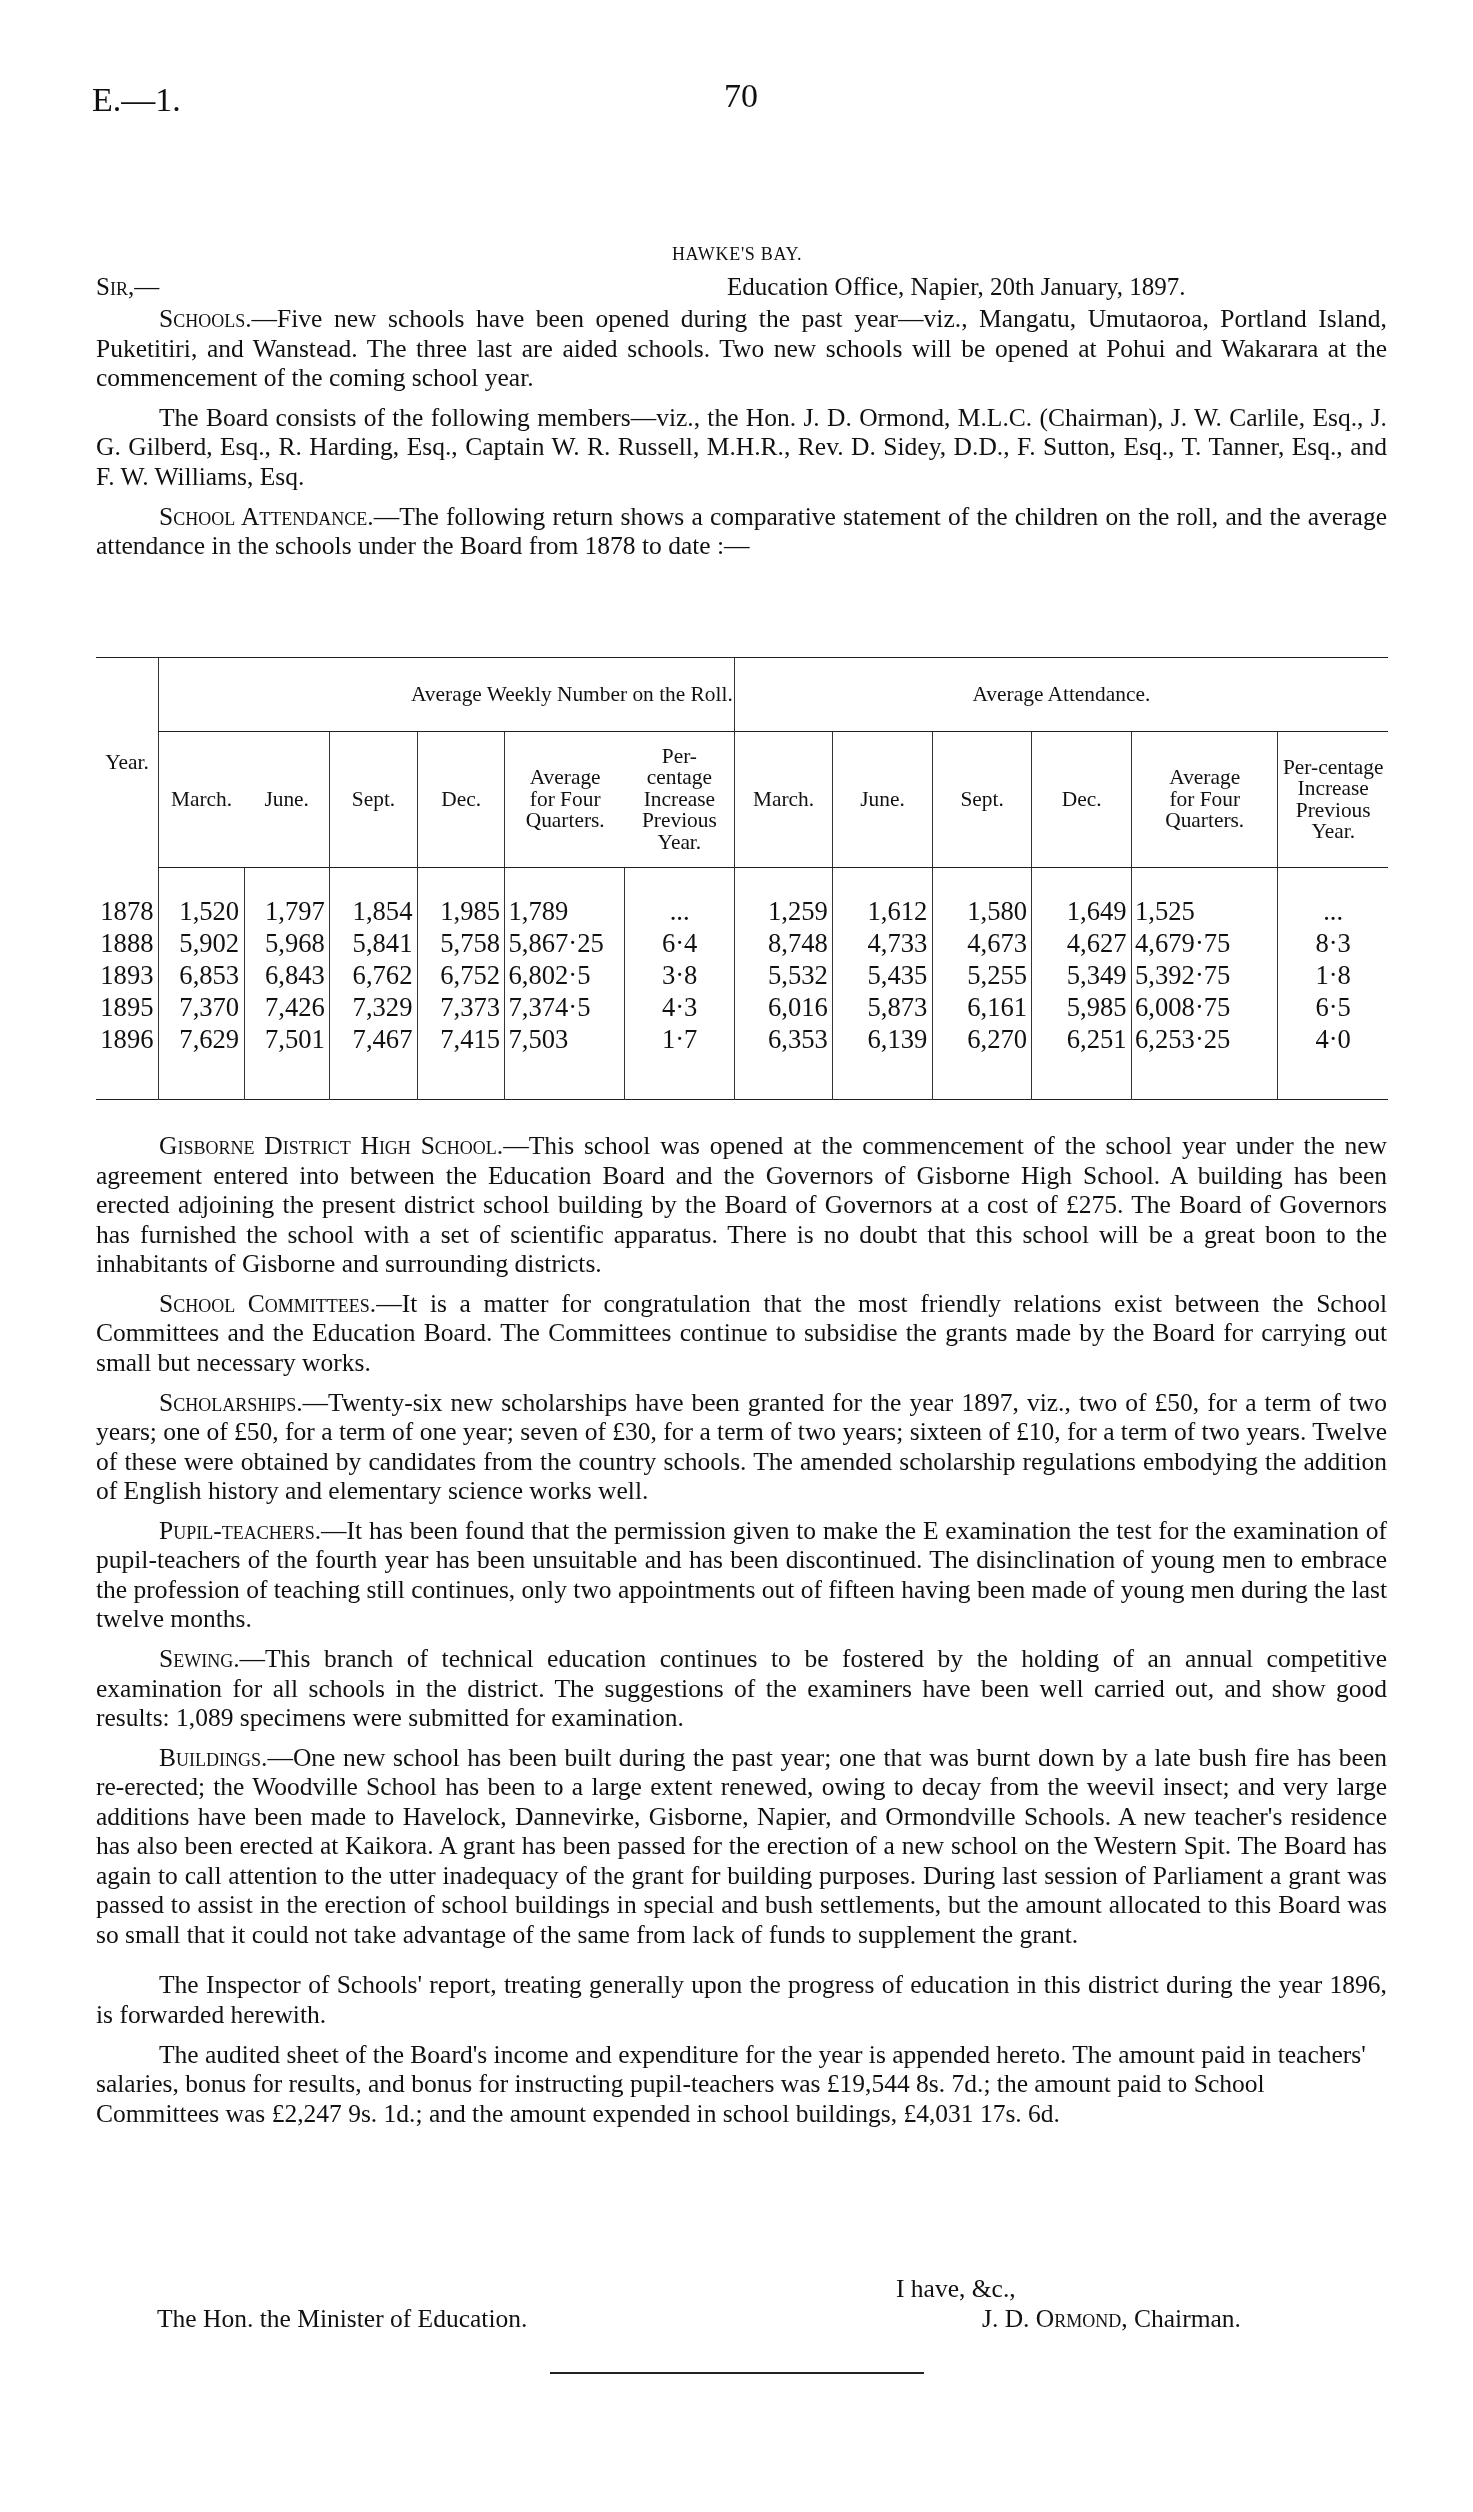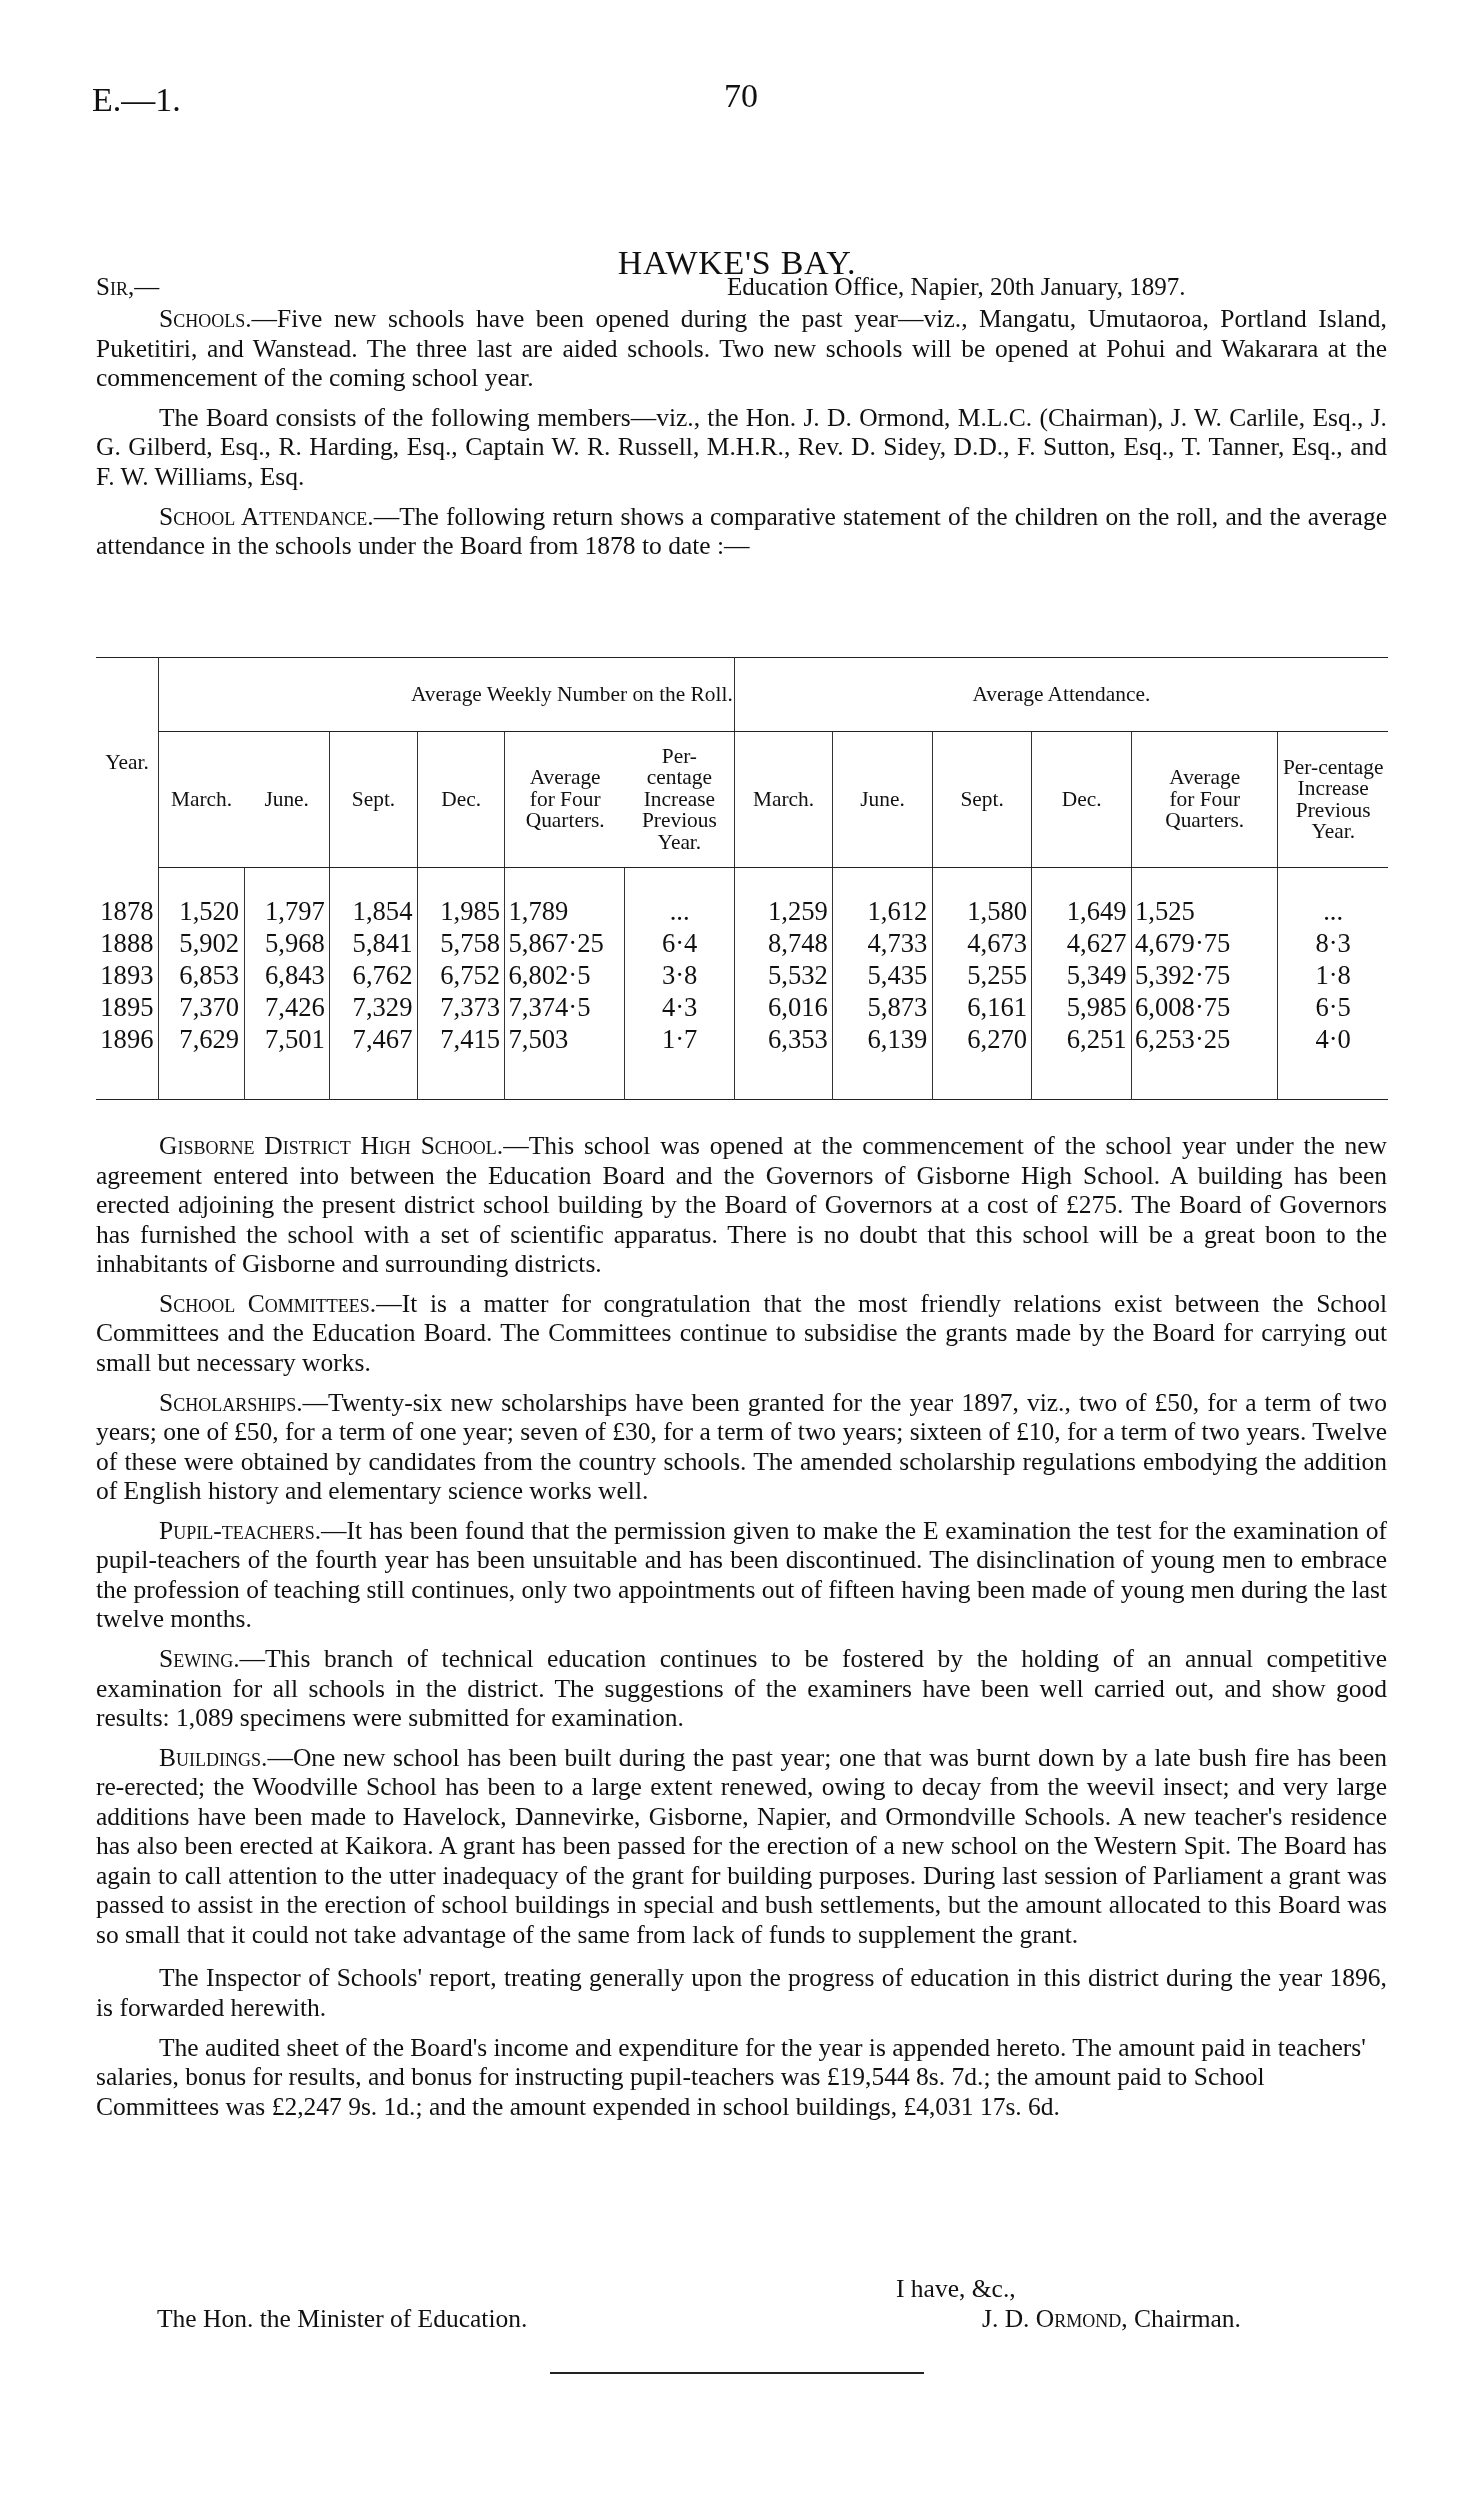--- a/index.html
+++ b/index.html
@@ -4,21 +4,21 @@
 <style>
   html, body { margin: 0; padding: 0; background: #ffffff; }
   body {
     width: 1474px; height: 2512px; position: relative; overflow: hidden;
     font-family: "Liberation Serif", "DejaVu Serif", serif;
     color: #111111;
   }
   .page { position: absolute; left: 0; top: 0; width: 1474px; height: 2512px; }
   .hdr-left { position: absolute; left: 92px; top: 81px; font-size: 34px; }
   .hdr-center { position: absolute; left: 724px; top: 77px; font-size: 34px; }
-  .title { position: absolute; left: 0; width: 1474px; top: 244px; text-align: center; font-size: 34px; letter-spacing: 0.7px; }
+  .title { position: absolute; left: 0; width: 1474px; top: 244px; text-align: center; font-size: 18px; letter-spacing: 0.7px; }
   .sir { position: absolute; left: 96px; top: 273px; font-size: 25px; }
   .dateline { position: absolute; left: 727px; top: 273px; font-size: 25px; }
   .sc { font-variant: small-caps; }
 
   .text { position: absolute; left: 96px; width: 1291px; font-size: 25.5px; line-height: 29.5px; text-align: justify; }
   .text p { margin: 0 0 11.8px 0; text-indent: 63px; }
 
   
   .tbl { position: absolute; left: 96px; top: 657px; width: 1292px; }
   table { border-collapse: collapse; width: 1292px; font-size: 25px; }
@@ -218,21 +218,21 @@
     </p>
     <p style="margin-bottom:10.3px;">
       <span class="sc">Scholarships.</span><span>—Twenty-six new scholarships have been granted for the year 1897, viz., two of £50, for a term of two years; one of £50, for a term of one year; seven of £30, for a term of two years; sixteen of £10, for a term of two years. Twelve of these were obtained by candidates from the country schools. The amended scholarship regulations embodying the addition of English history and elementary science works well.</span>
     </p>
     <p style="margin-bottom:10.3px;">
       <span class="sc">Pupil-teachers.</span><span>—It has been found that the permission given to make the E examination the test for the examination of pupil-teachers of the fourth year has been unsuitable and has been discontinued. The disinclination of young men to embrace the profession of teaching still continues, only two appointments out of fifteen having been made of young men during the last twelve months.</span>
     </p>
     <p style="margin-bottom:10.3px;">
       <span class="sc">Sewing.</span><span>—This branch of technical education continues to be fostered by the holding of an annual competitive examination for all schools in the district. The suggestions of the examiners have been well carried out, and show good results: 1,089 specimens were submitted for examination.</span>
     </p>
-    <p style="margin-bottom:14px;">
+    <p style="margin-bottom:21px;">
       <span class="sc">Buildings.</span><span>—One new school has been built during the past year; one that was burnt down by a late bush fire has been re-erected; the Woodville School has been to a large extent renewed, owing to decay from the weevil insect; and very large additions have been made to Havelock, Dannevirke, Gisborne, Napier, and Ormondville Schools. A new teacher's residence has also been erected at Kaikora. A grant has been passed for the erection of a new school on the Western Spit. The Board has again to call attention to the utter inadequacy of the grant for building purposes. During last session of Parliament a grant was passed to assist in the erection of school buildings in special and bush settlements, but the amount allocated to this Board was so small that it could not take advantage of the same from lack of funds to supplement the grant.</span>
     </p>
     <p style="margin-bottom:10.3px;">
       <span>The Inspector of Schools' report, treating generally upon the progress of education in this district during the year 1896, is forwarded herewith.</span>
     </p>
     <p style="margin-bottom:0; text-align:left;">
       <span>The audited sheet of the Board's income and expenditure for the year is appended hereto. The amount paid in teachers' salaries, bonus for results, and bonus for instructing pupil-teachers was £19,544 8s. 7d.; the amount paid to School Committees was £2,247 9s. 1d.; and the amount expended in school buildings, £4,031 17s. 6d.</span>
     </p>
   </div>
 

